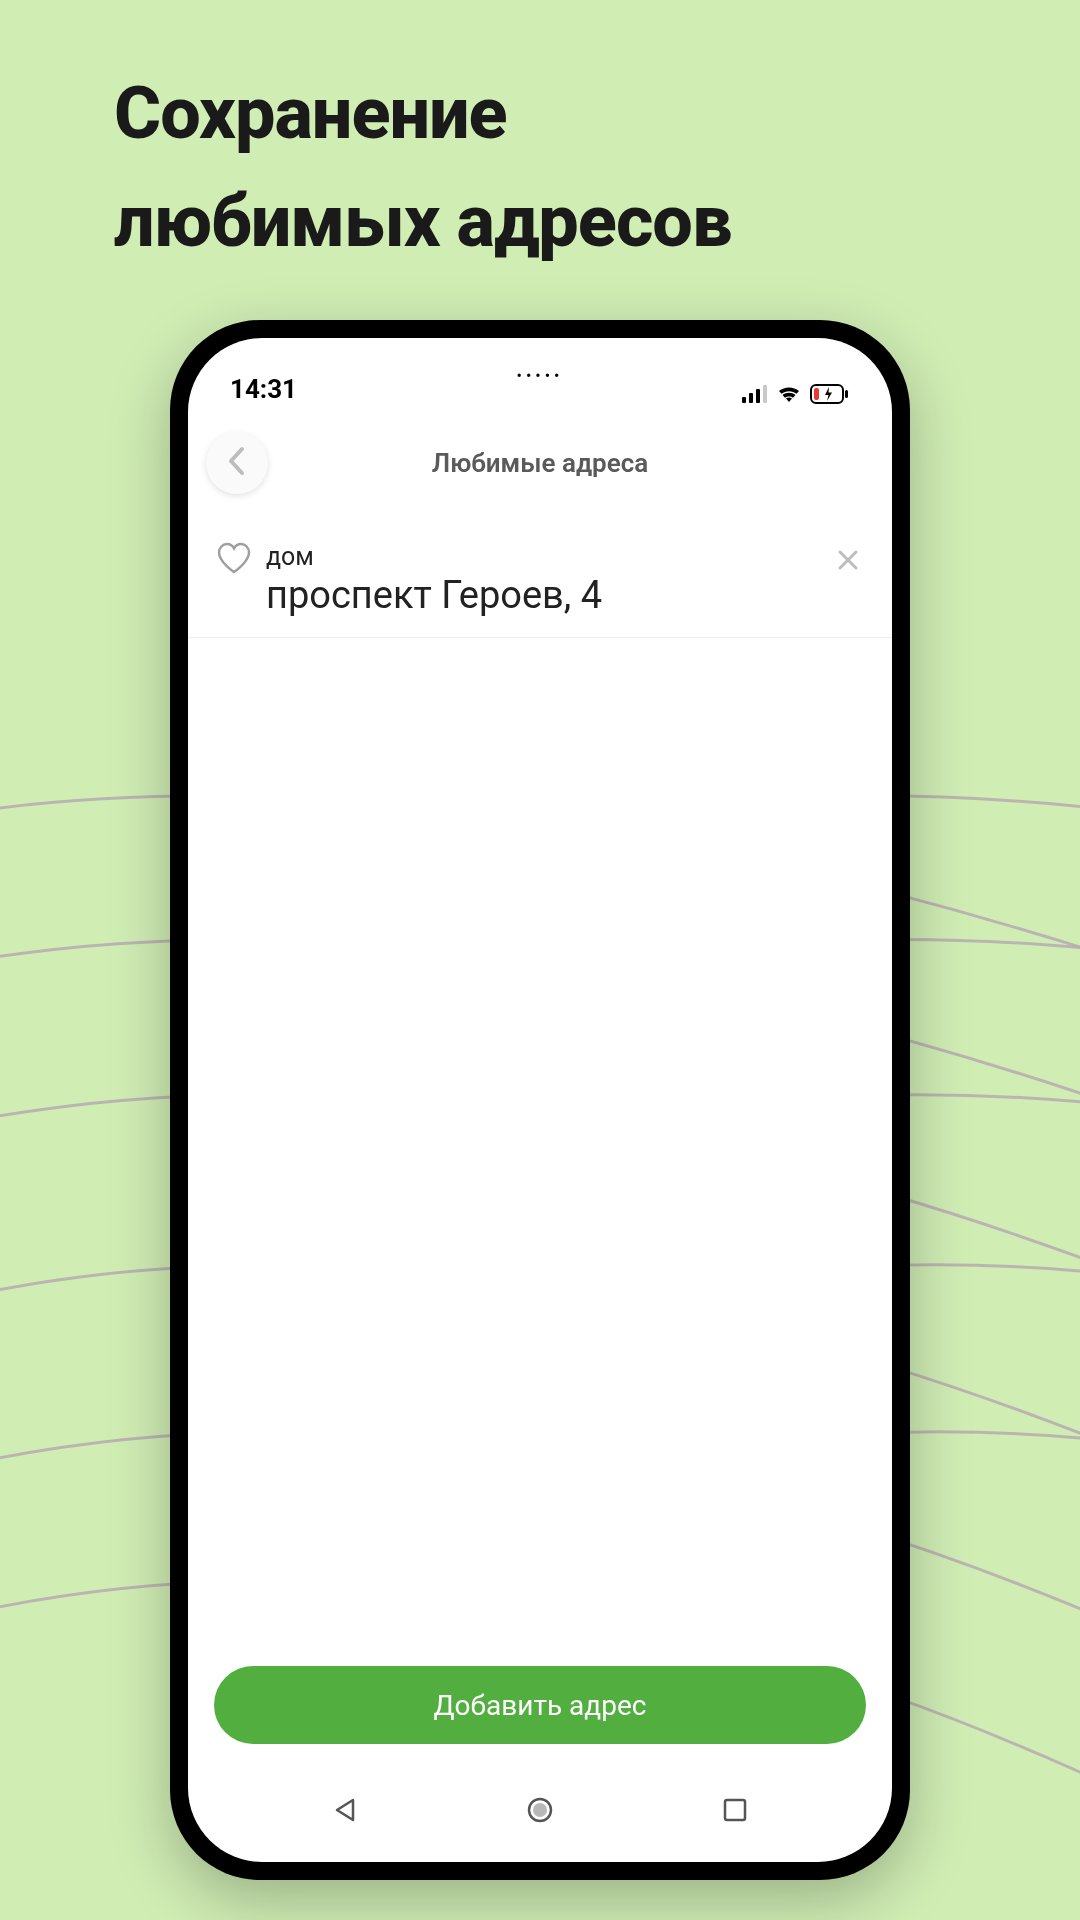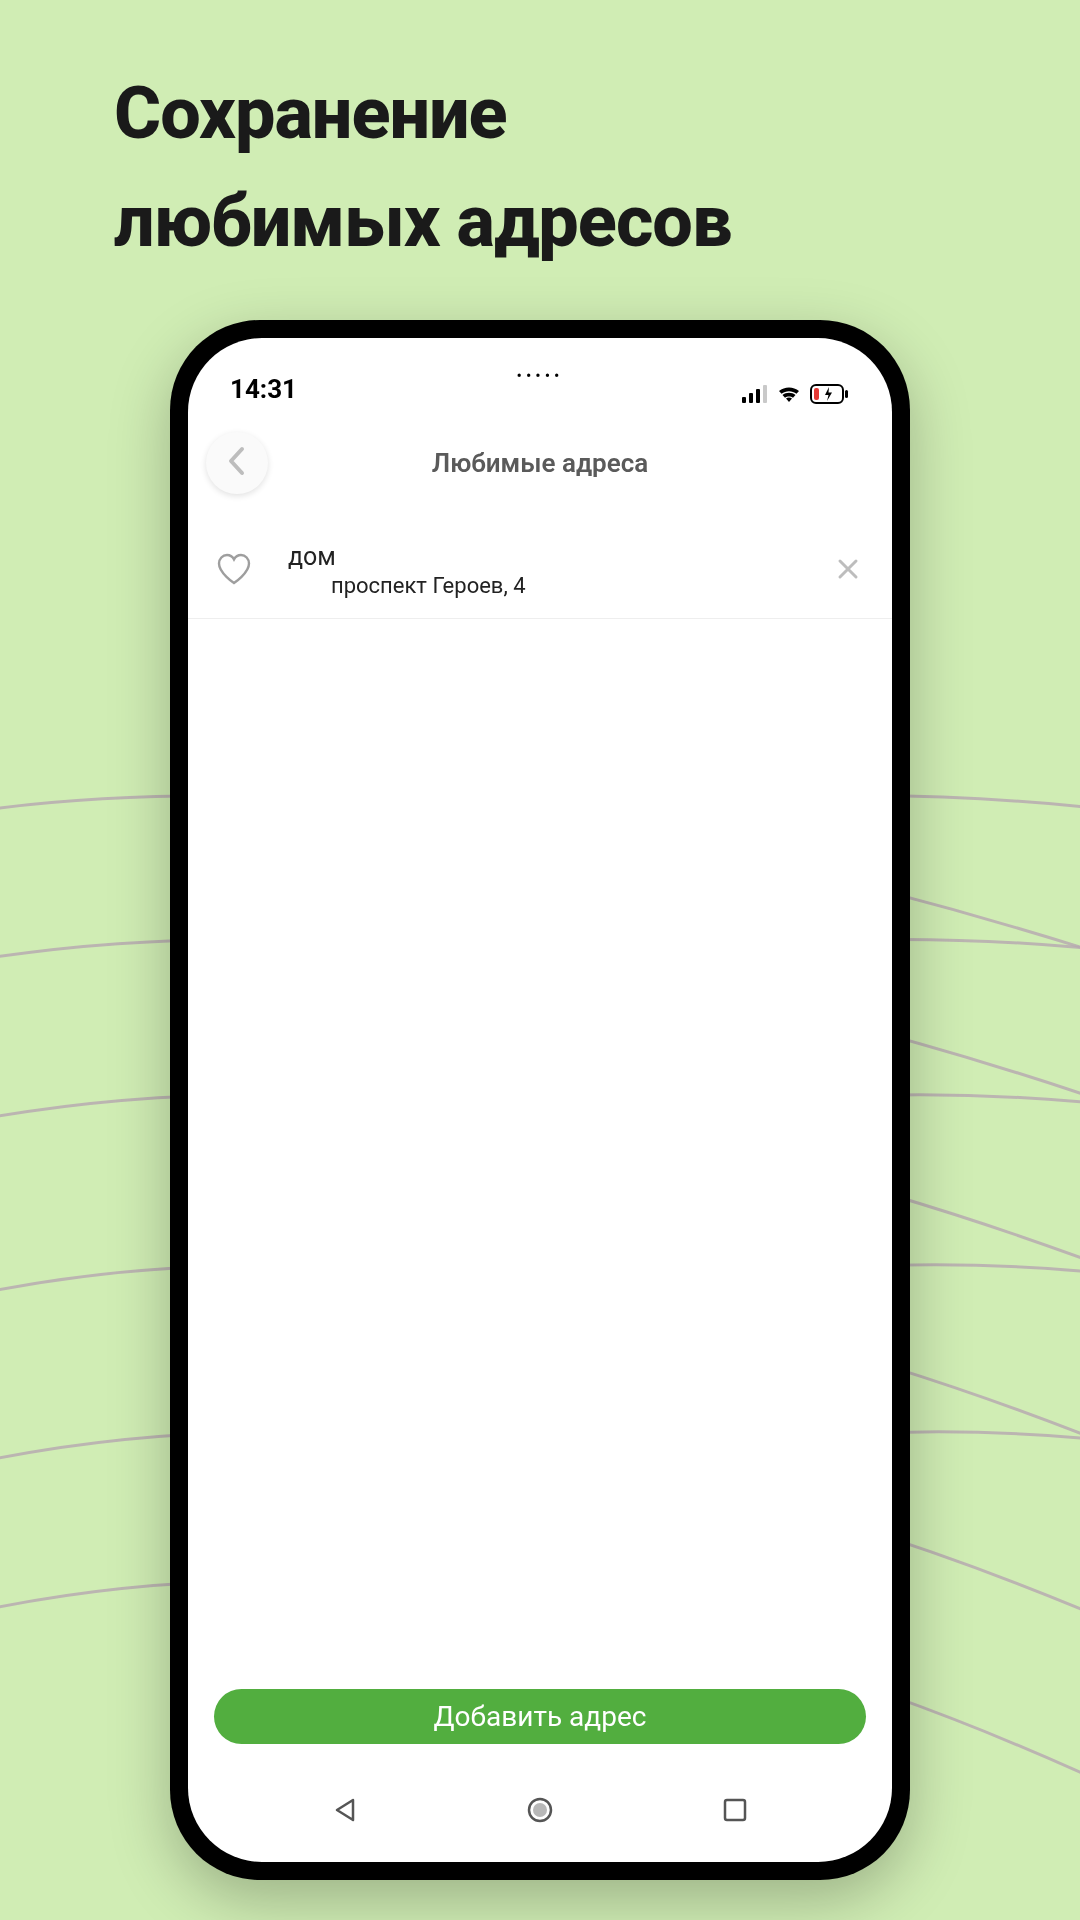--- a/index.html
+++ b/index.html
@@ -102,42 +102,41 @@
     text-align: center;
     font-size: 26px;
     font-weight: 600;
     color: #5a5a5a;
   }
 
   
   .address-list { padding: 10px 0 0 0; }
   .address-row {
     display: flex;
-    align-items: center;
     padding: 14px 24px 18px 24px;
     border-bottom: 1px solid #eee;
-    gap: 32px;
+    gap: 10px;
   }
   .heart-wrap { width: 44px; display:flex; justify-content:center; }
   .address-text { flex: 1; }
   .address-label { font-size: 25px; color: #222; margin-bottom: 2px; }
-  .address-line { font-size: 22px; color: #222; margin-bottom: 2px; margin-left: 43px; }
+  .address-line { font-size: 38px; color: #222; margin-bottom: 2px; }
   .address-city { font-size: 22px; color: #9e9e9e; }
   .row-close {
     width: 40px; height: 40px;
     display: flex; align-items: center; justify-content: center;
   }
 
   
   .spacer { flex: 1; }
 
   
   .primary-btn {
     margin: 0 26px 28px 26px;
-    height: 55px;
+    height: 78px;
     background: #52ae3f;
     border-radius: 40px;
     display: flex;
     align-items: center;
     justify-content: center;
     color: #fff;
     font-size: 28px;
     font-weight: 400;
   }
 

